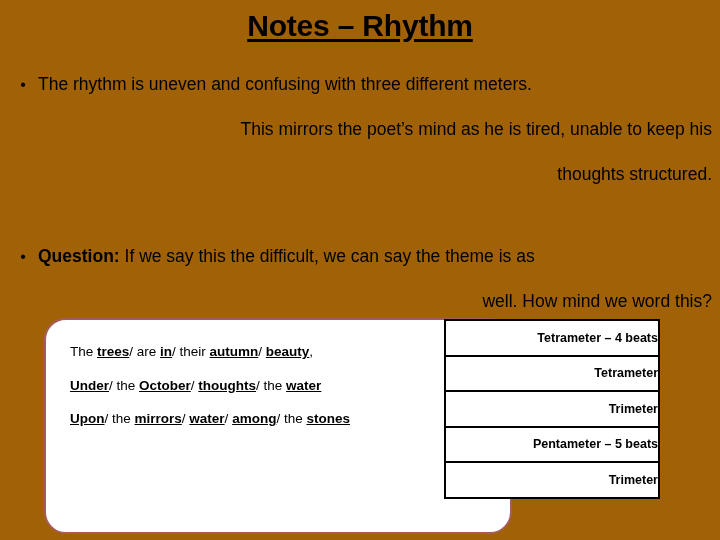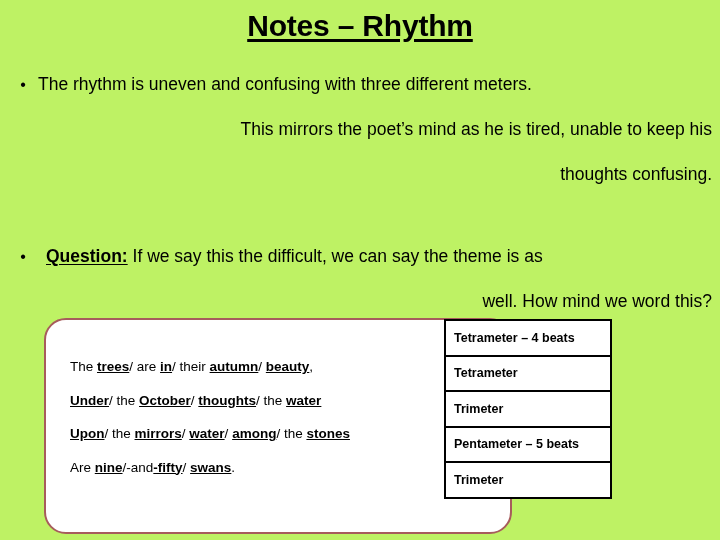--- a/index.html
+++ b/index.html
@@ -15,21 +15,21 @@
     background: #b9e4f7;
     font-family: "Liberation Sans", sans-serif;
     color: #000000;
     position: relative;
   }
 
   #slide {
     position: relative;
     width: 720px;
     height: 540px;
-    background: #bef264;
+    background: #a16207;
   }
 
   
   #slide-title {
     position: absolute;
     left: 0;
     top: 8px;
     width: 720px;
     text-align: center;
     font-size: 30px;
@@ -69,63 +69,62 @@
     line-height: 45px;
   }
   .cont-line {
     margin-left: 30px;
     font-size: 17.5px;
     line-height: 45px;
     text-align: right;
   }
   .b-ul {
     font-weight: bold;
-    text-decoration: underline;
     text-underline-offset: 2px;
-    margin-left: 8px;
   }
 
   
   #poem-box {
     position: absolute;
     left: 44px;
     top: 318px;
     width: 468px;
     height: 216px;
     background: #ffffff;
     border: 2.5px solid #a75c5c;
     border-radius: 22px;
   }
 
   #poem-lines {
     position: absolute;
     left: 70px;
-    top: 350px;
+    top: 335px;
     width: 380px;
   }
   .poem-line {
     font-size: 13.5px;
     line-height: 33.5px;
     white-space: nowrap;
     color: #000;
   }
   .stress {
     font-weight: bold;
     text-decoration: underline;
     text-underline-offset: 1px;
   }
 
   
   #meter-table {
     position: absolute;
     left: 444px;
     top: 319px;
-    width: 168px;
+    width: 216px;
     border-collapse: collapse;
     background: #ffffff;
+    text-align: right;
   }
   #meter-table td {
     height: 35.5px;
     border: 2.2px solid #000000;
     background: #ffffff;
     font-size: 12.5px;
     font-weight: bold;
     padding: 0 0 0 8px;
     vertical-align: middle;
     white-space: nowrap;
@@ -139,37 +138,36 @@
   <div id="slide-title">
     <span class="ul">Notes – Rhythm</span>
   </div>
 
   <div class="bullet-block" id="bullet-1">
     <div class="bullet-row">
       <div class="bullet-dot">•</div>
       <div class="bullet-text">The rhythm is uneven and confusing with three different meters.</div>
     </div>
     <div class="cont-line">This mirrors the poet’s mind as he is tired, unable to keep his</div>
-    <div class="cont-line">thoughts confusing.</div>
+    <div class="cont-line">thoughts structured.</div>
   </div>
 
   <div class="bullet-block" id="bullet-2">
     <div class="bullet-row">
       <div class="bullet-dot">•</div>
       <div class="bullet-text"><span class="b-ul">Question:</span> <span>If we say this the difficult, we can say the theme is as</span></div>
     </div>
     <div class="cont-line">well. How mind we word this?</div>
   </div>
 
   <div id="poem-box"></div>
   <div id="poem-lines">
       <div class="poem-line"><span>The </span><span class="stress">trees</span><span>/ are </span><span class="stress">in</span><span>/ their </span><span class="stress">autumn</span><span>/ </span><span class="stress">beauty</span><span>,</span></div>
       <div class="poem-line"><span class="stress">Under</span><span>/ the </span><span class="stress">October</span><span>/ </span><span class="stress">thoughts</span><span>/ the </span><span class="stress">water</span></div>
       <div class="poem-line"><span class="stress">Upon</span><span>/ the </span><span class="stress">mirrors</span><span>/ </span><span class="stress">water</span><span>/ </span><span class="stress">among</span><span>/ the </span><span class="stress">stones</span></div>
-      <div class="poem-line"><span>Are </span><span class="stress">nine</span><span>/-and</span><span class="stress">-fifty</span><span>/ </span><span class="stress">swans</span><span>.</span></div>
     </div>
 
   <table id="meter-table">
     <tbody>
         <tr>
           <td>Tetrameter – 4 beats</td>
         </tr>
         <tr>
           <td>Tetrameter</td>
         </tr>

